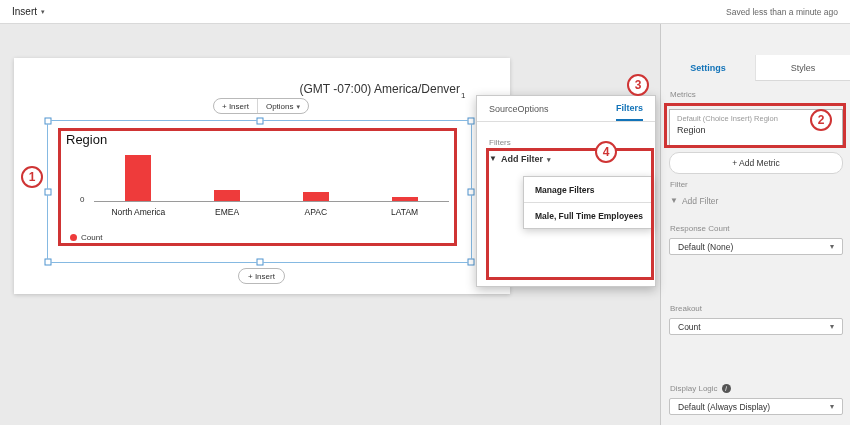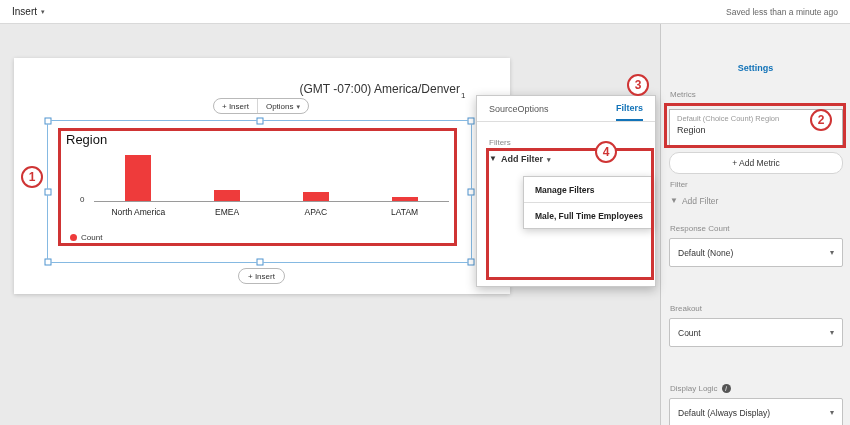--- a/index.html
+++ b/index.html
@@ -77,21 +77,21 @@
   .metric-box{position:absolute;left:8px;top:85px;width:174px;height:37px;background:#fff;
               border:1px solid #b5b5b5;padding:4px 7px;cursor:pointer}
   .metric-hint{font-size:7.5px;color:#999}
   .metric-value{font-size:9px;color:#333;margin-top:2px}
   .add-metric{position:absolute;left:8px;top:128px;width:174px;height:22px;background:#fff;
               border:1px solid #d5d5d5;border-radius:10px;display:flex;align-items:center;
               justify-content:center;font-size:8.5px;color:#333;cursor:pointer}
   .s-addfilter{position:absolute;left:9px;top:172px;display:flex;align-items:center;gap:4px;
                font-size:8.5px;color:#8c8c8c;cursor:pointer}
   .s-addfilter .funnel{color:#8c8c8c}
-  .select{position:absolute;left:8px;width:174px;height:29px;background:#fff;
+  .select{position:absolute;left:8px;width:174px;height:17px;background:#fff;
           border:1px solid #c2c2c2;border-radius:2px;display:flex;align-items:center;
           justify-content:space-between;padding:0 8px;font-size:8.5px;color:#333;cursor:pointer}
   .select .caret{font-size:8px;color:#666}
   .info-icon{display:inline-flex;width:9px;height:9px;border-radius:50%;background:#555;
              color:#fff;font-size:6.5px;align-items:center;justify-content:center;
              font-style:italic;margin-left:4px}
 </style>
 </head>
 <body>
 
@@ -183,25 +183,26 @@
         <div class="menu-item">Male, Full Time Employees</div>
       </div>
     </div>
 
     <div class="redrect" style="left:486px;top:124px;width:168px;height:132px"></div>
   </div>
 
   <div class="sidebar">
     <div class="stabs">
       <div class="stab active">Settings</div>
+      <div class="stab">Styles</div>
     </div>
 
     <div class="slabel" style="top:66px">Metrics</div>
     <div class="metric-box">
-      <div class="metric-hint">Default (Choice Count) Region</div>
+      <div class="metric-hint">Default (Choice Insert) Region</div>
       <div class="metric-value">Region</div>
     </div>
     <div class="add-metric">
       <span>+ Add Metric</span>
     </div>
 
     <div class="slabel" style="top:156px">Filter</div>
     <div class="s-addfilter">
       <span class="funnel">▼</span>
       <span>Add Filter</span>

